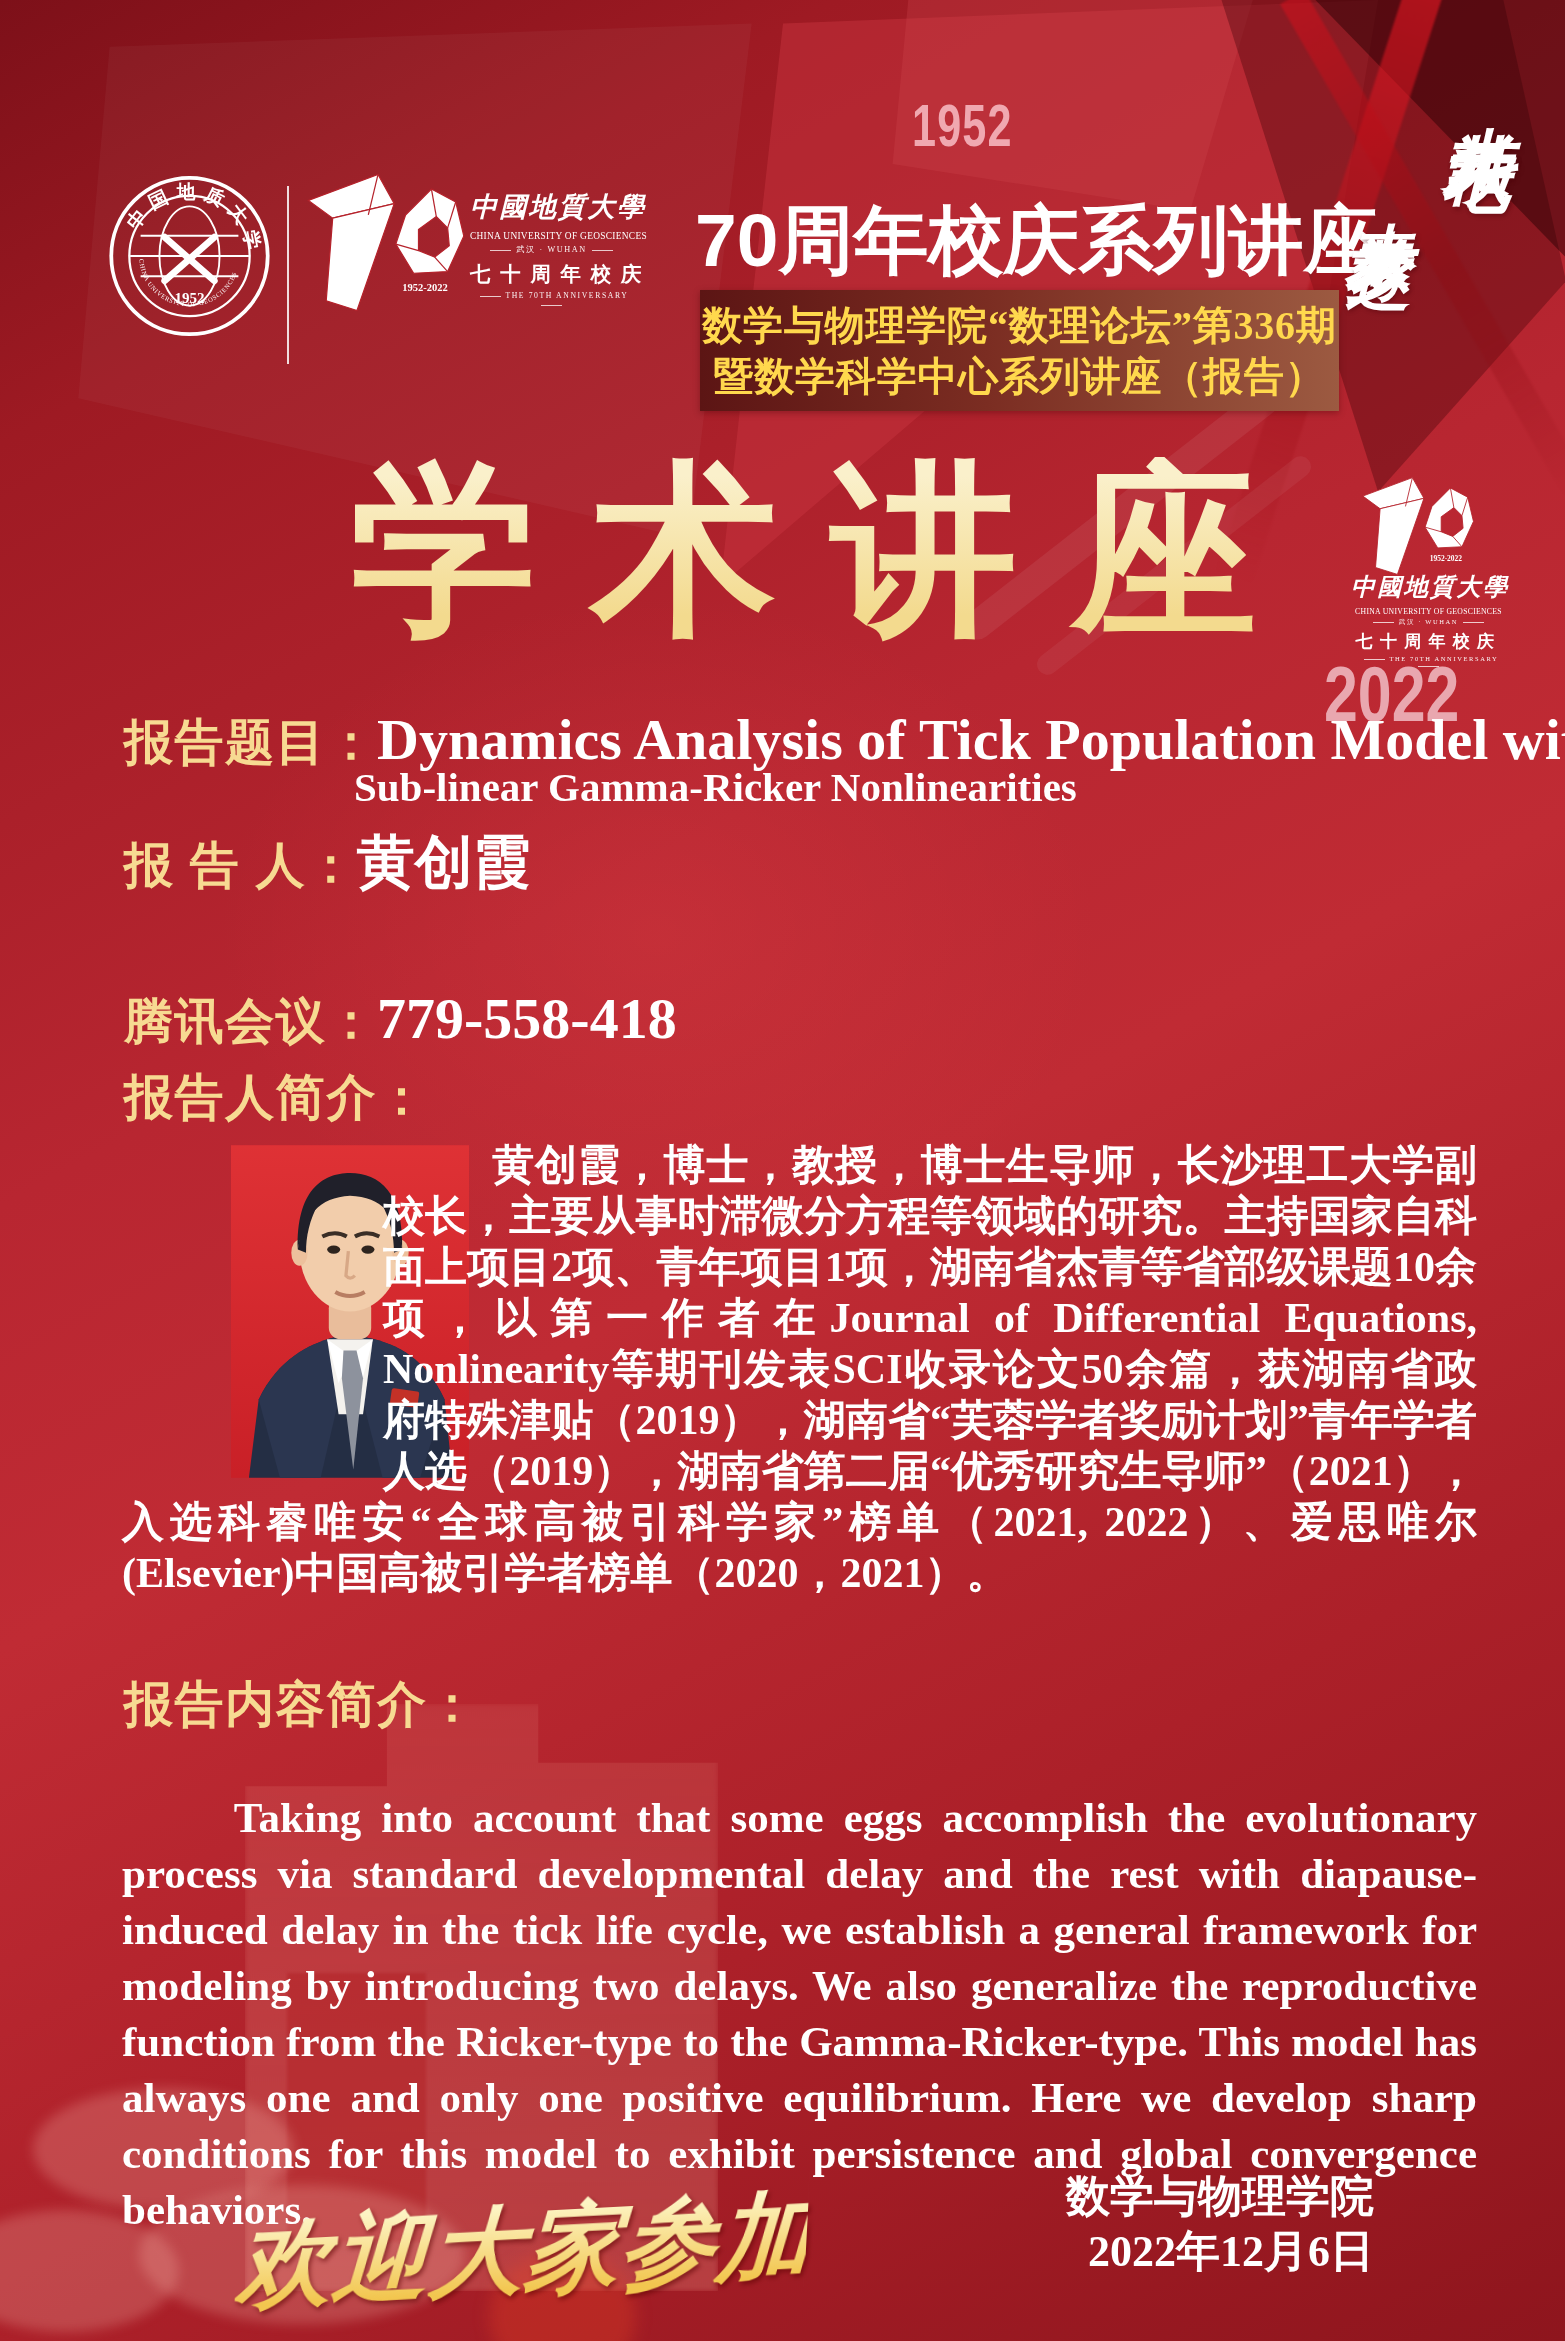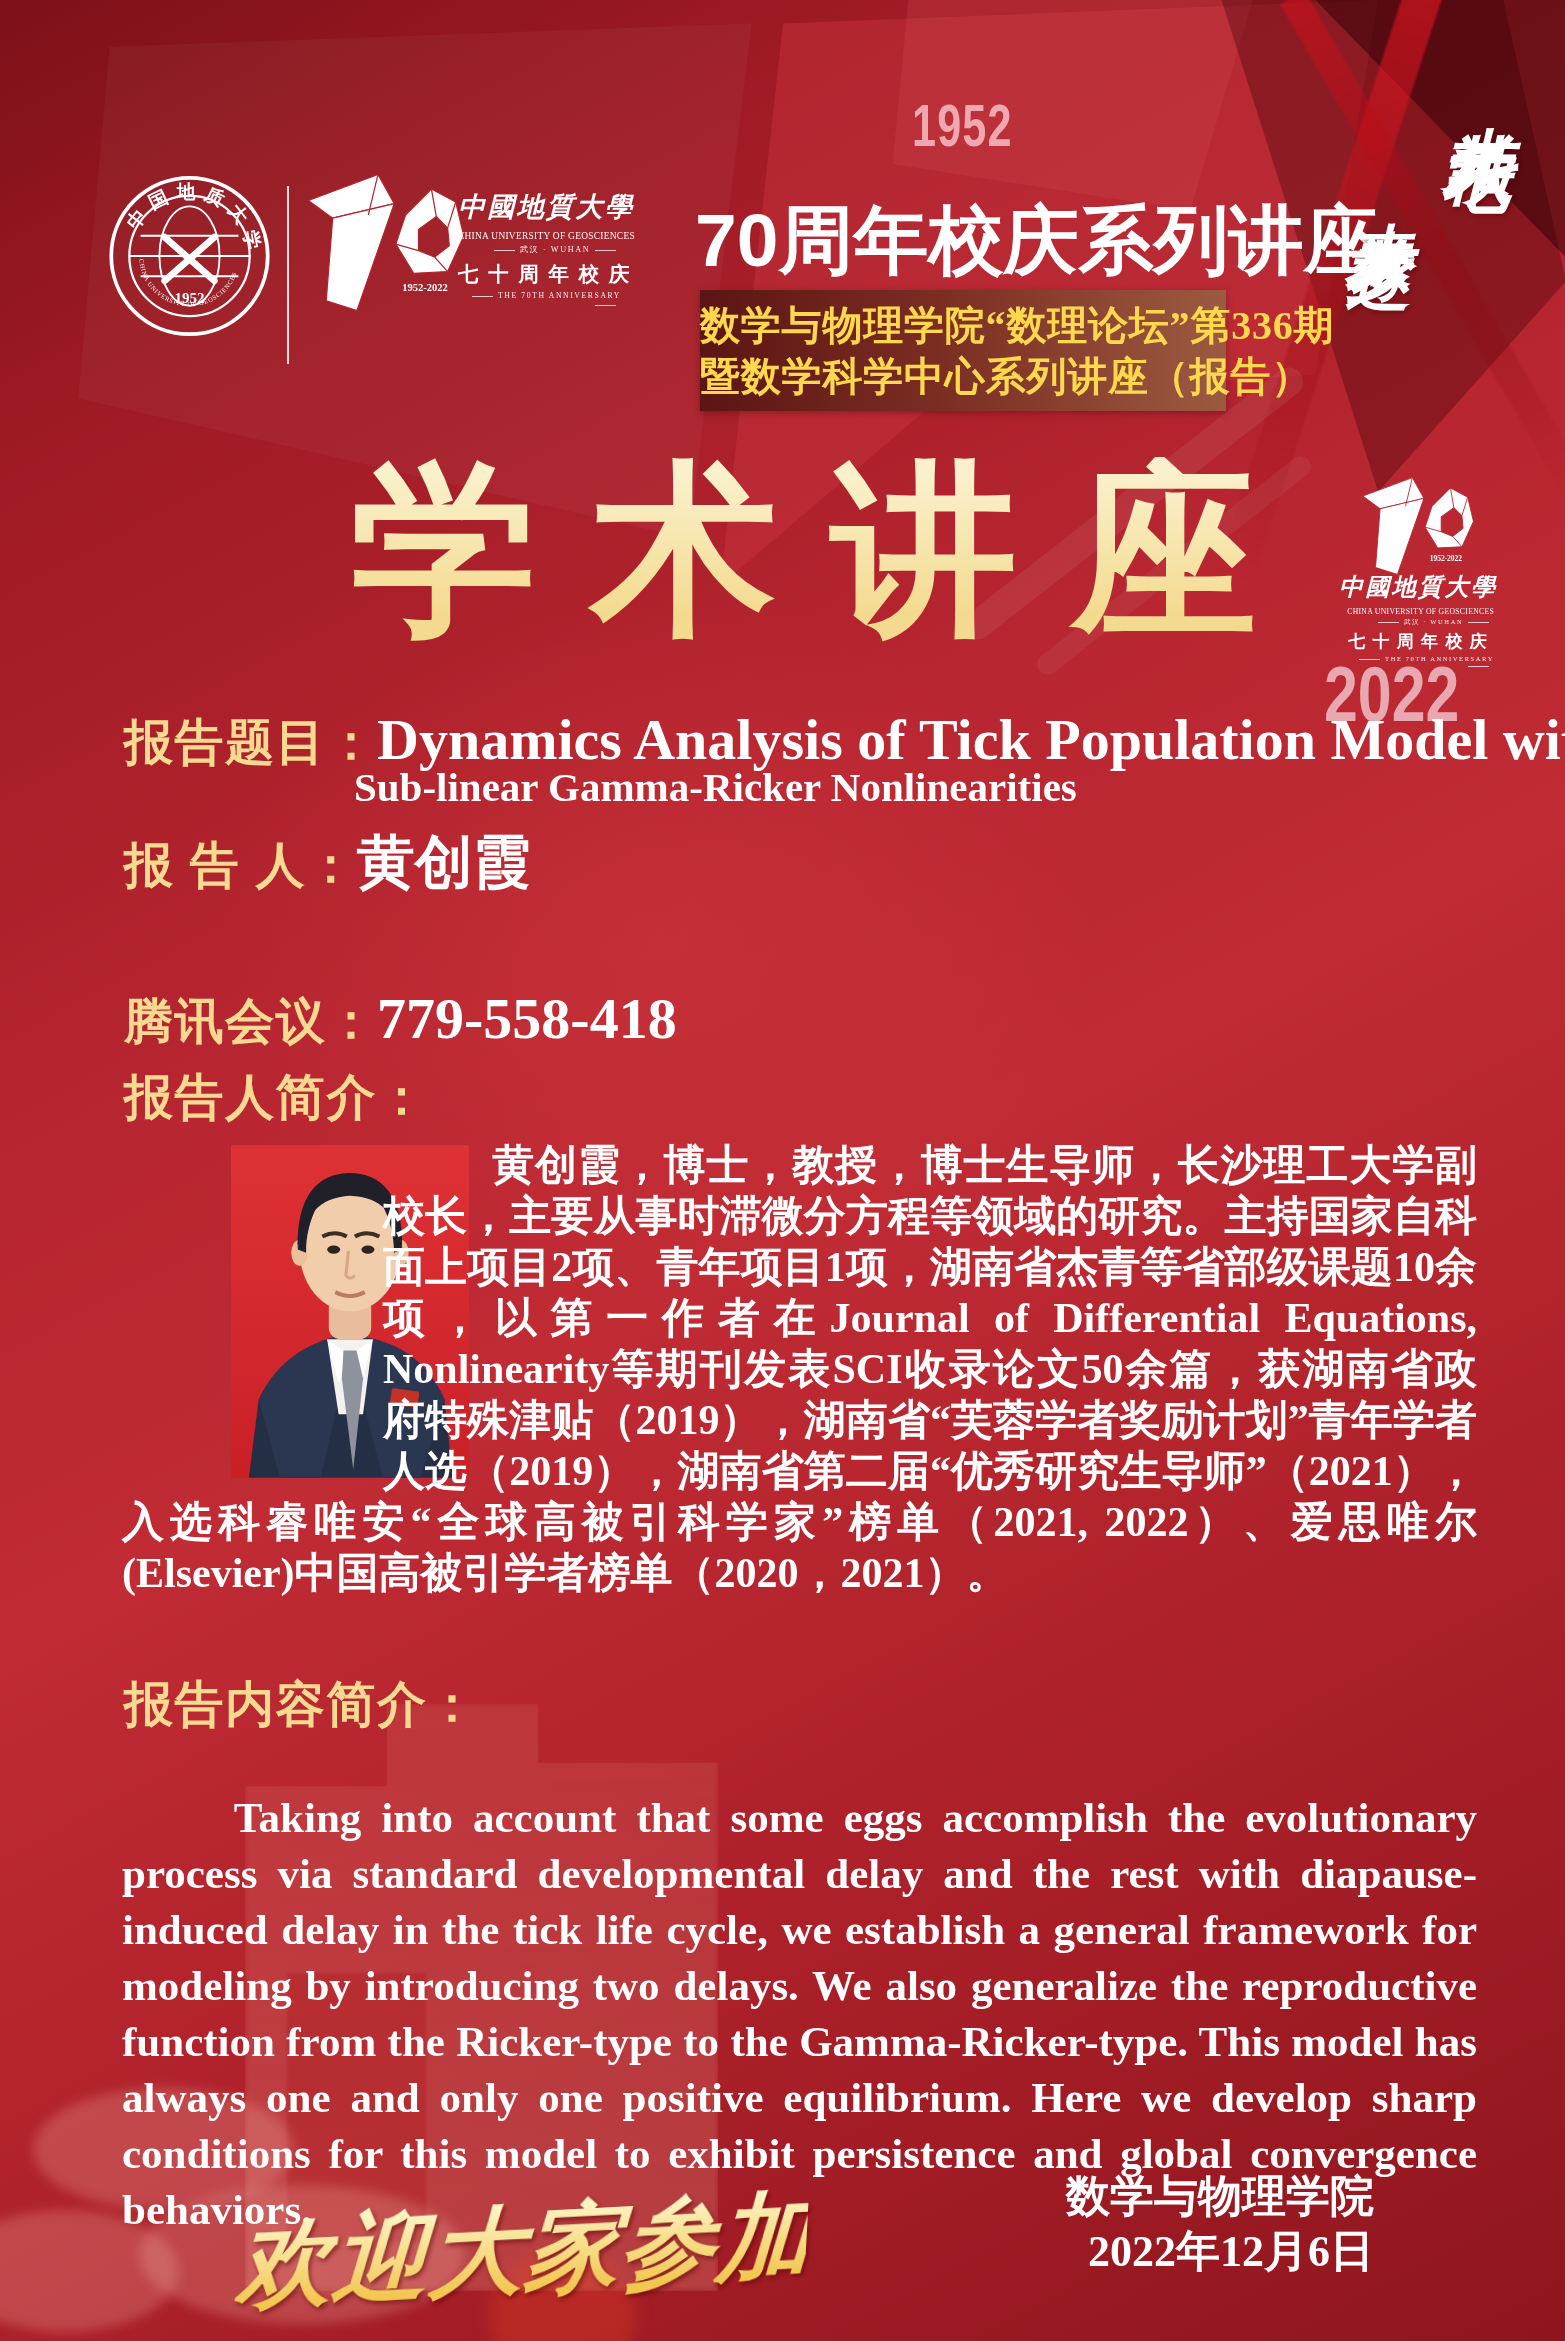--- a/index.html
+++ b/index.html
@@ -34,34 +34,34 @@
   .building { left:245px; top:1704px; width:473px; height:587px;
       background:linear-gradient(180deg, rgba(246,165,150,.12), rgba(246,165,150,.26));
       clip-path:polygon(0 14%,30% 14%,30% 0,62% 0,62% 10%,100% 10%,100% 100%,0 100%); filter:blur(2.4px); }
   .building-poster { left:287px; top:1973px; width:139px; height:269px; background:rgba(175,28,34,.45); filter:blur(1.6px); }
   .lantern-glow { left:489px; top:2251px; width:147px; height:130px; background:rgba(235,70,35,.30); border-radius:50%; filter:blur(8.2px); }
 
   
   .badge-svg { left:103px; top:160px; width:173px; height:192px; }
   .logo-divider { left:287px; top:186px; width:2.4px; height:178px; background:rgba(255,255,255,.85); }
   .logo70-main { left:303px; top:168px; width:163px; height:170px; }
-  .uni-block { color:#fff; text-align:right; }
+  .uni-block { color:#fff; text-align:center;margin-left:12px; }
   .uni-block-main { left:458px; top:189px; width:163px; }
   .uni-name-zh { font-size:27px; font-weight:700; letter-spacing:2.4px; font-style:italic; white-space:nowrap; }
   .uni-name-en { font-size:9.4px; letter-spacing:0.3px; margin-top:5.7px; white-space:nowrap; font-family:"Liberation Serif",serif; }
   .uni-city   { font-size:8.2px; letter-spacing:1.6px; margin-top:3.3px; opacity:.95; }
   .uni-anniv-zh { font-size:20.4px; font-weight:700; letter-spacing:9.8px; margin-top:4.9px; white-space:nowrap; }
   .uni-anniv-en { font-size:7.7px; letter-spacing:1.6px; margin-top:3.3px; opacity:.95; }
   .rule { display:inline-block; vertical-align:middle; width:21px; height:0.8px; background:#fff; opacity:.8; margin:0 4.9px; }
 
   .year-1952 { left:912px; top:91px; width:212px; font-family:"Liberation Sans","DejaVu Sans",sans-serif;
       font-size:60px; font-weight:900; color:#f0a8b0; transform:scaleX(.72); transform-origin:left; letter-spacing:1.6px; }
   .series-title { left:695px; top:191px; width:652px; font-family:"Liberation Sans","DejaVu Sans",sans-serif;
       font-size:75px; font-weight:900; color:#fff; white-space:nowrap; letter-spacing:0px; }
-  .banner-box { left:700px; top:290px; width:526px; height:121px; padding-top:9.8px;
+  .banner-box { left:700px; top:290px; width:639px; height:121px; padding-top:9.8px;
       background:linear-gradient(90deg,#5c1514 0%,#7b2d22 45%,#9c5a41 100%);
       text-align:center; box-shadow:0 1.6px 6.5px rgba(60,0,5,.35); }
   .banner-box div { font-size:40px; font-weight:700; color:#ffd84d; line-height:51px; letter-spacing:0.8px; white-space:nowrap; }
 
   .calli { color:#fff; writing-mode:vertical-rl; text-orientation:upright; font-weight:700; font-style:italic;
       text-shadow:1.6px 2.4px 4.1px rgba(80,5,10,.45); }
   .calli1 { left:1432px; top:91px; font-size:68px; letter-spacing:-6.5px; }
   .calli2 { left:1334px; top:194px; font-size:65px; letter-spacing:-8.2px; }
 
   .logo70-side { left:1359px; top:473px; width:116px; height:121px; }

